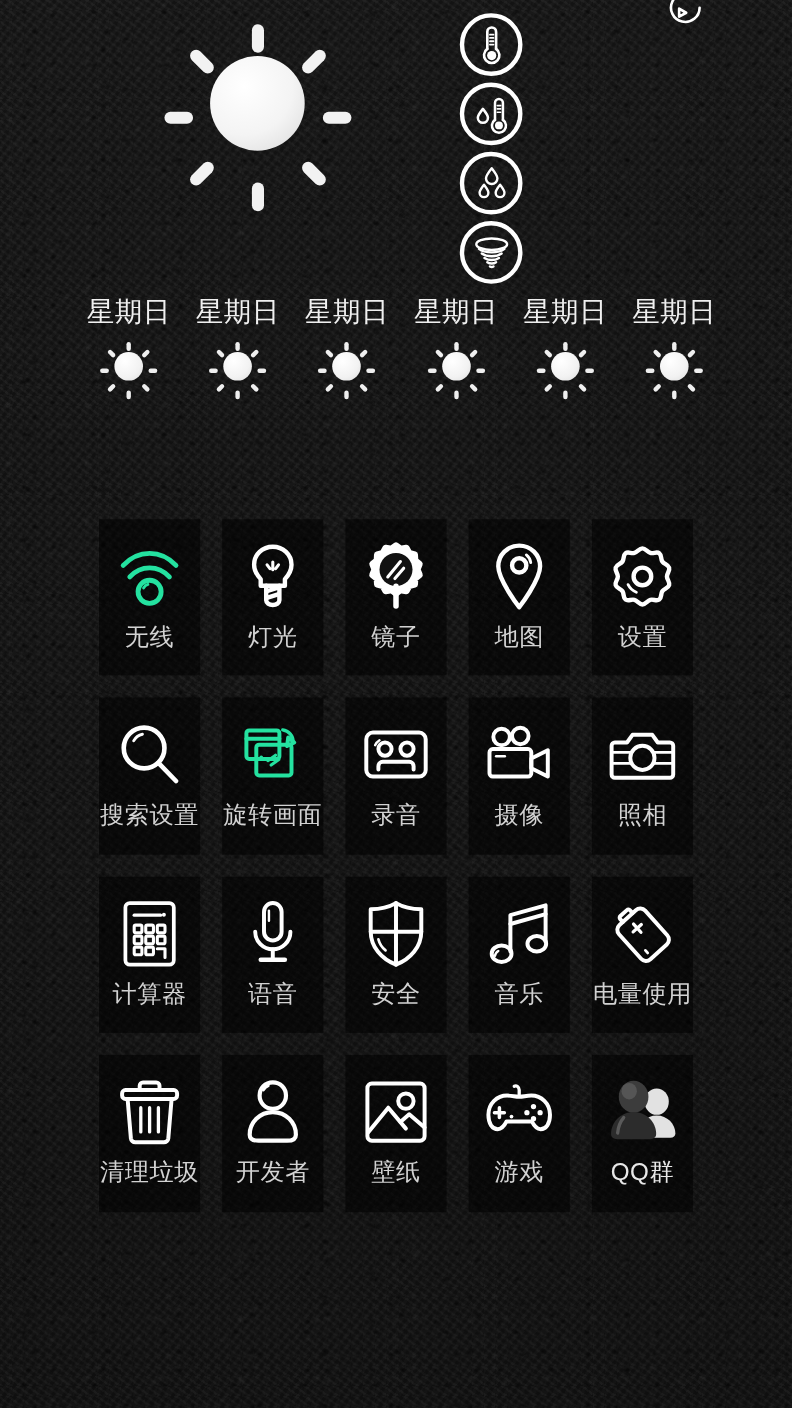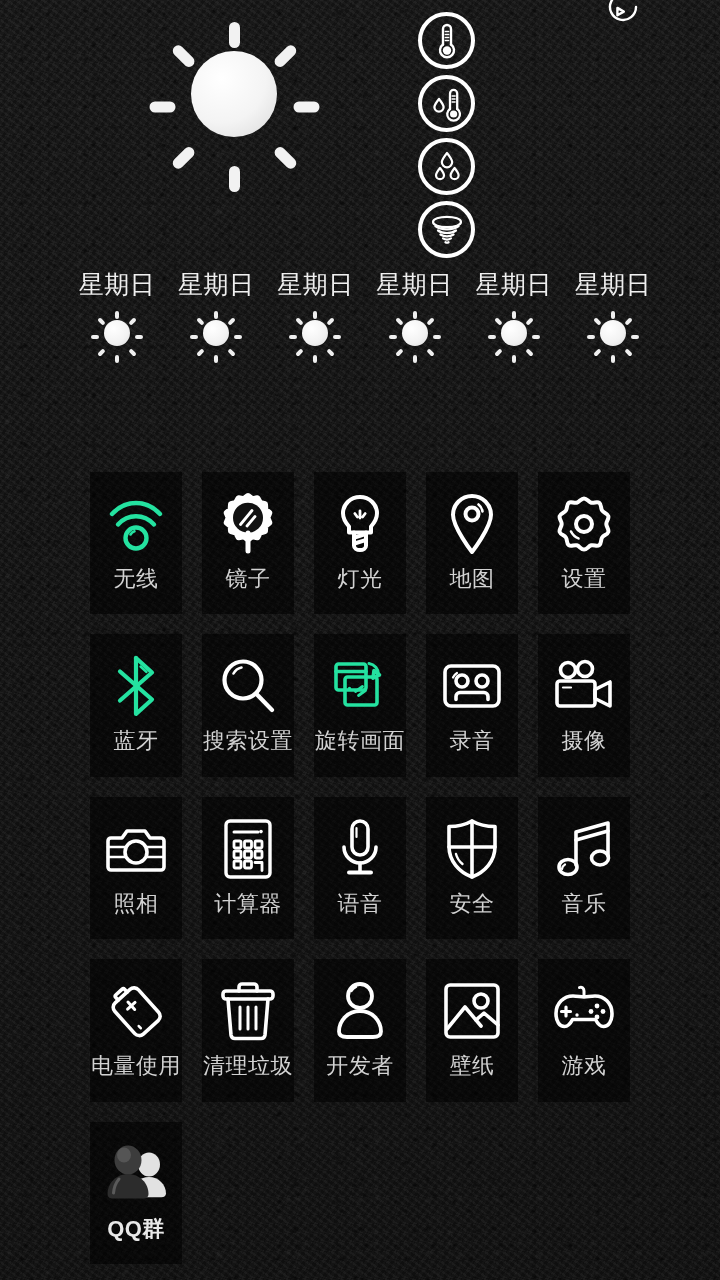--- a/index.html
+++ b/index.html
@@ -125,21 +125,21 @@
   .app-icon{
     width:64px; height:64px;
     display:flex; align-items:center; justify-content:center;
   }
   .app-icon svg{ display:block; overflow:visible; }
   .app-label{
     margin-top:10px;
     font-size:22px; line-height:26px;
     color:#d2d2d2; white-space:nowrap; letter-spacing:.5px;
   }
-  .app-label.bold{ font-weight:bold; color:#e8e8e8; }
+  .app-label.bold{ font-weight:normal; color:#e8e8e8; }
 </style>
 </head>
 <body>
 
 <div id="screen">
 
   <div id="weather-widget">
 
     <div class="big-sun">
       <div class="ray r0"></div>
@@ -306,42 +306,42 @@
           <path d="M11 27.5c4.8-5.2 11-8.2 18-8.2s13.2 3 18 8.2"></path>
           <circle cx="29" cy="41" r="10.5"></circle>
           <path d="M23.5 37.5a7 7 0 0 1 4-3.2" stroke-width="2.6"></path>
         </svg>
       </div>
       <div class="app-label">无线</div>
     </div>
 
     <div class="app-tile">
       <div class="app-icon">
+        <svg width="46" height="60" viewBox="0 0 46 60" fill="none" stroke="#fff" stroke-width="4" stroke-linecap="round" stroke-linejoin="round">
+          <path d="M23 3C13.6 3 6 10.3 6 19.3c0 6.2 3.3 10.2 6 13.2v6h22v-6c2.7-3 6-7 6-13.2C40 10.3 32.4 3 23 3z"></path>
+          <path d="M17 38.5v13.2c0 2.4 2.7 4.3 6 4.3s6-1.9 6-4.3V38.5"></path>
+          <path d="M17.6 43.5l10.8-3.4M17.6 49.5l10.8-3.4"></path>
+          <path d="M23 17v7M17.8 19.5l2.6 3.5M28.2 19.5l-2.6 3.5" stroke-width="2.8"></path>
+        </svg>
+      </div>
+      <div class="app-label">灯光</div>
+    </div>
+
+    <div class="app-tile">
+      <div class="app-icon">
         <svg width="52" height="62" viewBox="0 0 52 62" fill="none" stroke="#fff" stroke-width="3" stroke-linecap="round" stroke-linejoin="round">
           <path fill="#fff" stroke="#fff" stroke-width="6" stroke-linejoin="round" d="M26 3 30.2 6.1 35.4 5.2 37.9 9.8 43 11.2 43.3 16.5 47.3 19.8 45.3 24.7 47.3 29.6 43.3 32.9 43 38.2 37.9 39.6 35.4 44.2 30.2 43.3 26 46.4 21.8 43.3 16.6 44.2 14.1 39.6 9 38.2 8.7 32.9 4.7 29.6 6.7 24.7 4.7 19.8 8.7 16.5 9 11.2 14.1 9.8 16.6 5.2 21.8 6.1Z"></path>
           <circle cx="26" cy="24.7" r="15" fill="#111" stroke="none"></circle>
           <path d="M18.5 31.5 30 17.5M25 33 33 23.5" stroke-width="2.8"></path>
           <path d="M26 40v18" stroke-width="5"></path>
         </svg>
       </div>
       <div class="app-label">镜子</div>
     </div>
 
-    <div class="app-tile">
-      <div class="app-icon">
-        <svg width="46" height="60" viewBox="0 0 46 60" fill="none" stroke="#fff" stroke-width="4" stroke-linecap="round" stroke-linejoin="round">
-          <path d="M23 3C13.6 3 6 10.3 6 19.3c0 6.2 3.3 10.2 6 13.2v6h22v-6c2.7-3 6-7 6-13.2C40 10.3 32.4 3 23 3z"></path>
-          <path d="M17 38.5v13.2c0 2.4 2.7 4.3 6 4.3s6-1.9 6-4.3V38.5"></path>
-          <path d="M17.6 43.5l10.8-3.4M17.6 49.5l10.8-3.4"></path>
-          <path d="M23 17v7M17.8 19.5l2.6 3.5M28.2 19.5l-2.6 3.5" stroke-width="2.8"></path>
-        </svg>
-      </div>
-      <div class="app-label">灯光</div>
-    </div>
-
 
     <div class="app-tile">
       <div class="app-icon">
         <svg width="44" height="62" viewBox="0 0 44 62" fill="none" stroke="#fff" stroke-width="4" stroke-linecap="round" stroke-linejoin="round">
           <path d="M22 3C11.5 3 3 11.4 3 21.8 3 34.5 22 59 22 59s19-24.5 19-37.2C41 11.4 32.5 3 22 3z"></path>
           <circle cx="22" cy="21" r="6.5"></circle>
           <path d="M28.5 11.5a11 11 0 0 1 4 7" stroke-width="2.6"></path>
         </svg>
       </div>
       <div class="app-label">地图</div>
@@ -351,30 +351,20 @@
       <div class="app-icon">
         <svg width="58" height="58" viewBox="0 0 58 58" fill="none" stroke="#fff" stroke-width="4" stroke-linecap="round" stroke-linejoin="round">
           <path d="M29 3.5c3 0 4.4 3.4 7.3 4.2 2.9.8 5.6-1.6 8 .2 2.4 1.8 1.2 5.2 2.8 7.6 1.6 2.5 5.3 2.6 6.2 5.5.9 2.9-2 5-2 8s2.9 5.1 2 8c-.9 2.9-4.6 3-6.2 5.5-1.6 2.4-.4 5.8-2.8 7.6-2.4 1.8-5.1-.6-8 .2-2.9.8-4.3 4.2-7.3 4.2s-4.4-3.4-7.3-4.2c-2.9-.8-5.6 1.6-8-.2-2.4-1.8-1.2-5.2-2.8-7.6-1.6-2.5-5.3-2.6-6.2-5.5-.9-2.9 2-5 2-8s-2.9-5.1-2-8c.9-2.9 4.6-3 6.2-5.5 1.6-2.4.4-5.8 2.8-7.6 2.4-1.8 5.1.6 8-.2C24.6 6.9 26 3.5 29 3.5z"></path>
           <circle cx="29" cy="29" r="8"></circle>
           <path d="M16 36.5c1.6 3.2 4.2 5.6 7.5 6.9" stroke-width="2.6"></path>
         </svg>
       </div>
       <div class="app-label">设置</div>
     </div>
 
-    <div class="app-tile">
-      <div class="app-icon">
-        <svg width="46" height="62" viewBox="0 0 46 62" fill="none" stroke="#24E2A0" stroke-width="4.2" stroke-linecap="round" stroke-linejoin="round">
-          <path d="M23 3v56l16-14.5L7 16.5"></path>
-          <path d="M23 3l16 14.5L7 45.5"></path>
-          <path d="M27.5 11.5l6 5.5" stroke-width="2.4"></path>
-        </svg>
-      </div>
-      <div class="app-label">蓝牙</div>
-    </div>
 
     <div class="app-tile">
       <div class="app-icon">
         <svg width="58" height="58" viewBox="0 0 58 58" fill="none" stroke="#fff" stroke-width="4.2" stroke-linecap="round" stroke-linejoin="round">
           <circle cx="24" cy="23" r="18.5"></circle>
           <path d="M37 36.5 53 53"></path>
           <path d="M14.5 16.5a12 12 0 0 1 8-6" stroke-width="2.6"></path>
         </svg>
       </div>
       <div class="app-label">搜索设置</div>

